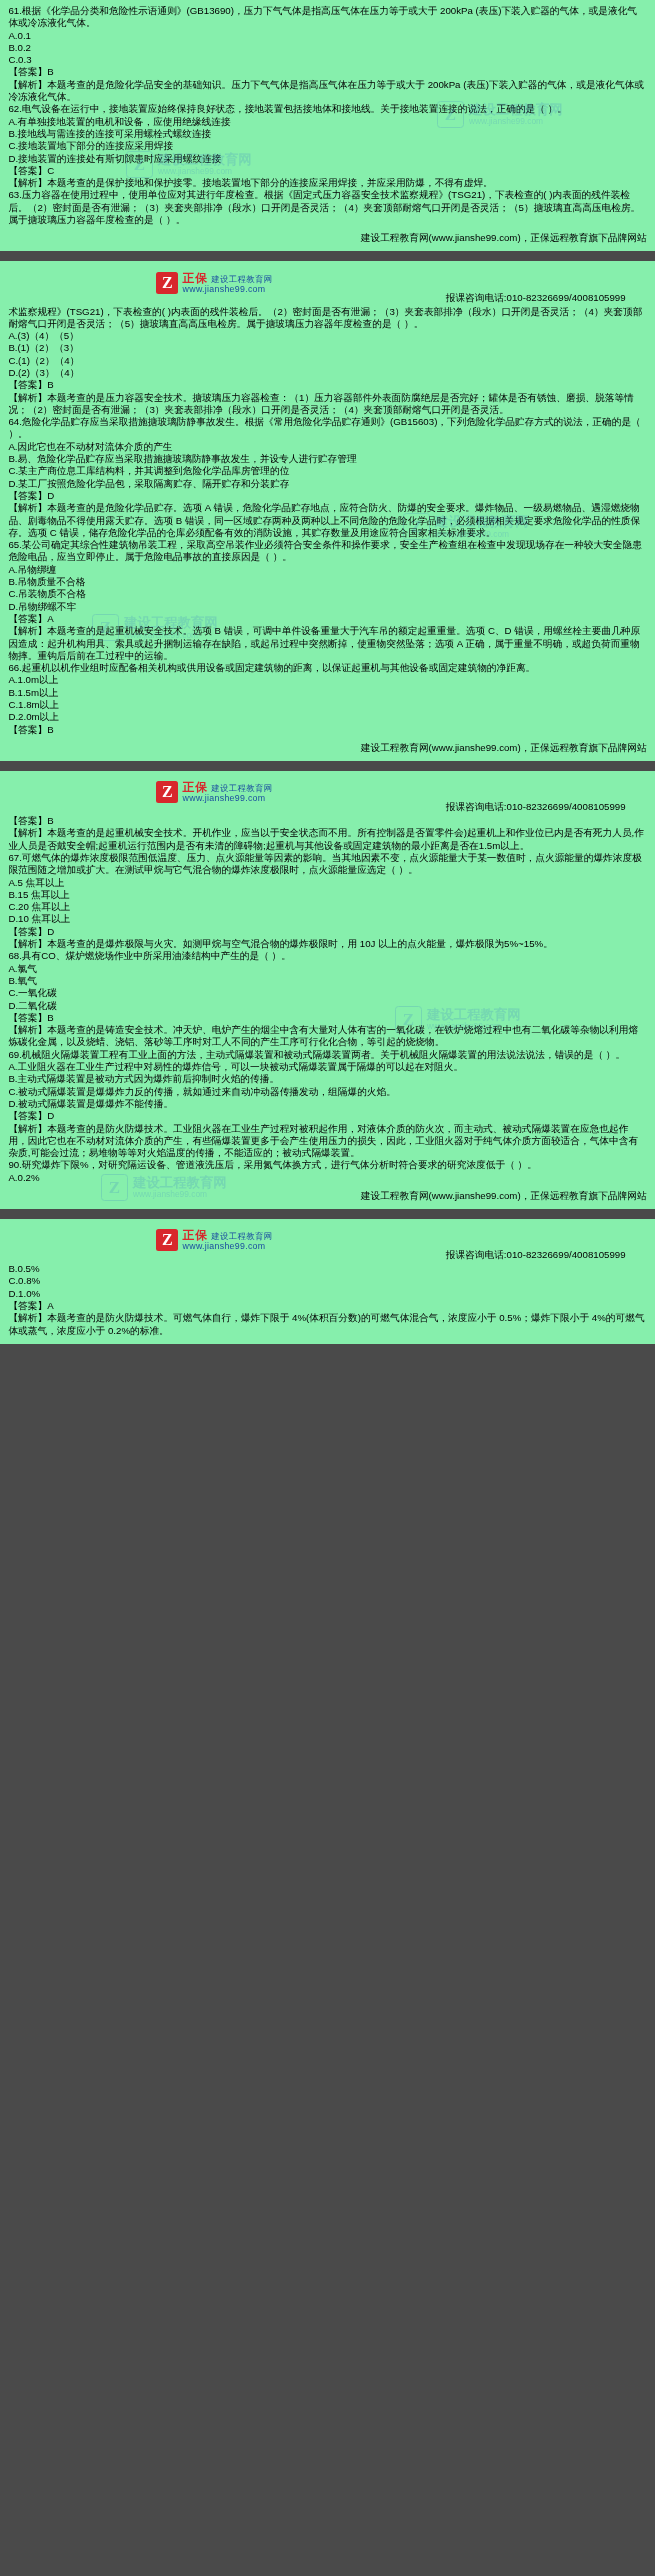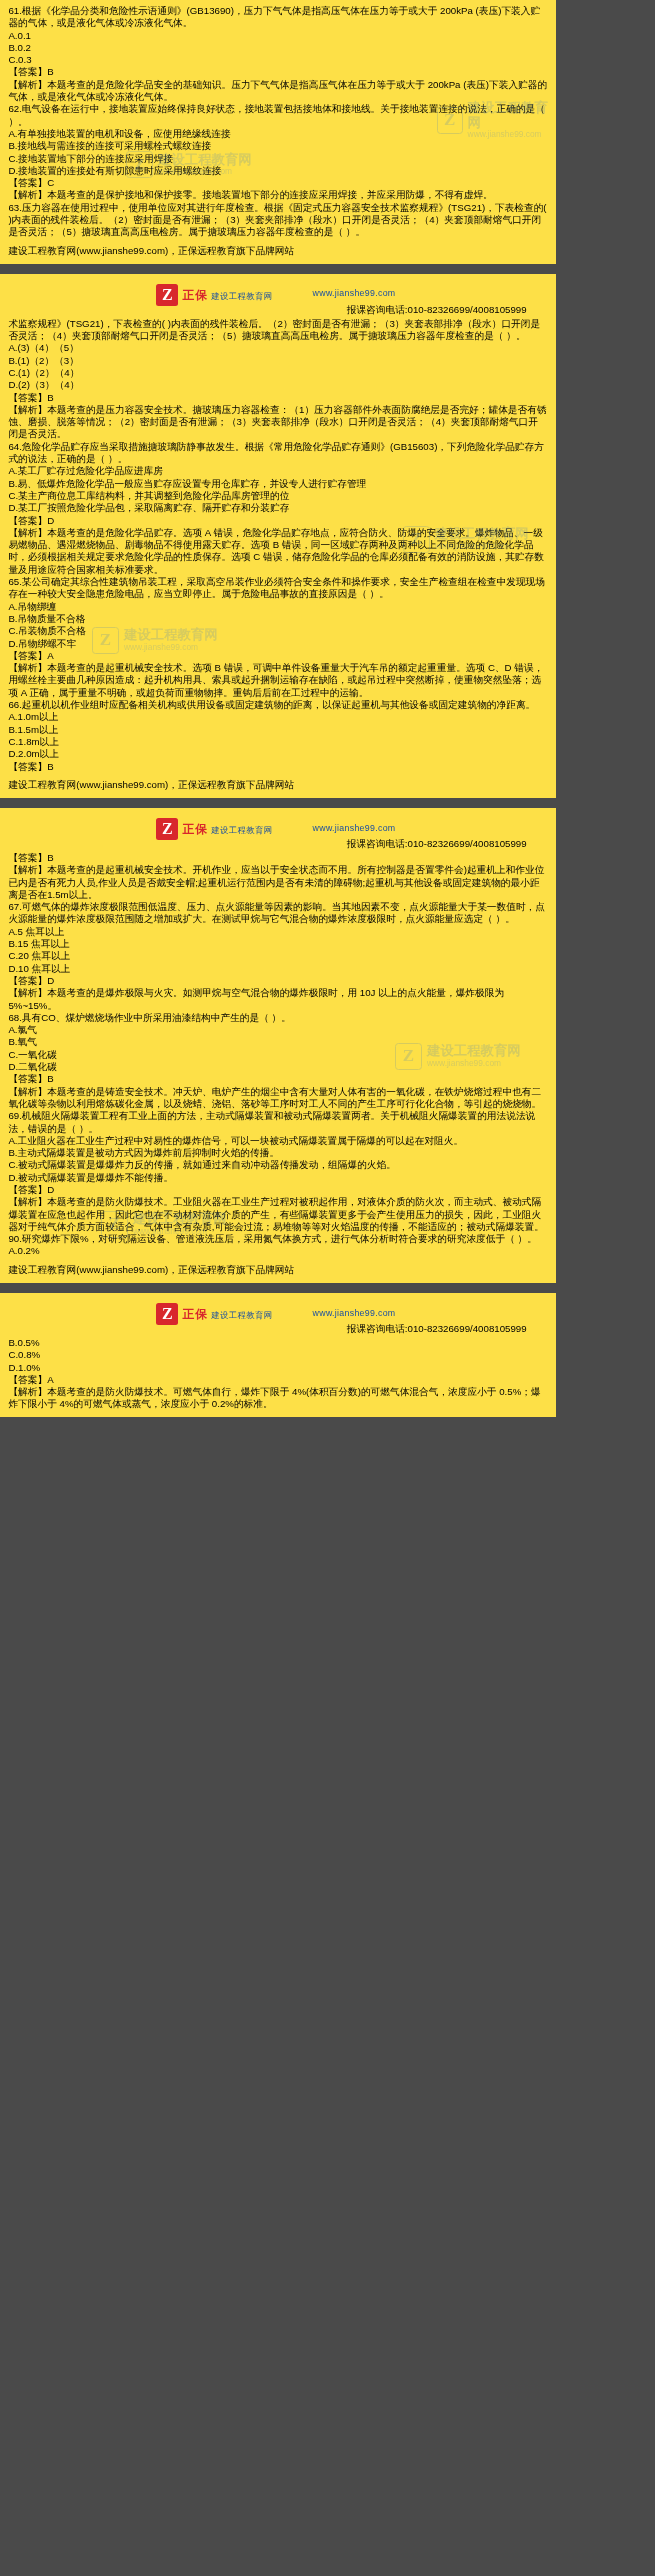--- a/index.html
+++ b/index.html
@@ -1,24 +1,24 @@
 <!DOCTYPE html>
 <html style="font-size:13.4px"><head>
 <meta charset="utf-8">
 <style>
   html,body{margin:0;padding:0;background:#4a4a4a;}
   body{width:655px;font-family:"Liberation Sans","DejaVu Sans",sans-serif;}
-  .page{width:556px;background:#fde047;position:relative;box-sizing:border-box;padding:5px 8.4px 6.7px 8.4px;margin:0 12px 5px 0;overflow:hidden;}
+  .page{width:655px;background:#86efac;position:relative;box-sizing:border-box;padding:5px 8.4px 6.7px 8.4px;margin:0 12px 5px 0;overflow:hidden;}
   .gap{height:5px;background:#4a4a4a;}
   p{margin:0;padding:0;font-size:9.7px;line-height:12.3px;color:#000;letter-spacing:0;}
-  .footer{text-align:left;font-size:9.7px;line-height:13.4px;color:#000;margin-top:5px;}
+  .footer{text-align:right;font-size:9.7px;line-height:13.4px;color:#000;margin-top:5px;}
   .brandbar{position:relative;height:34px;margin:3.4px 0 1.7px 0;}
   .logo{display:flex;align-items:center;gap:4.2px;position:absolute;left:148px;top:1.7px;}
   .logo-mark{width:22px;height:22px;background:#d8272c;border-radius:2.5px;color:#fff;font-size:16px;font-weight:bold;display:flex;align-items:center;justify-content:center;font-family:"Liberation Serif",serif;}
-  .logo-txt{display:flex;flex-direction:row;line-height:1.05;gap:40px;}
+  .logo-txt{display:flex;flex-direction:column;line-height:1.05;}
   .logo-red{color:#d8272c;font-size:11.8px;font-weight:bold;letter-spacing:0.8px;}
   .logo-sub{color:#1b4fa0;font-size:8.4px;letter-spacing:0.4px;}
   .logo-url{color:#1b4fa0;font-size:8.8px;letter-spacing:0.3px;margin-top:0.8px;}
   .phone{position:absolute;right:21px;top:22px;font-size:9.7px;color:#000;}
   .wm{position:absolute;opacity:0.18;pointer-events:none;user-select:none;display:flex;align-items:center;gap:5px;transform:rotate(0deg);}
   .wm .wm-mark{width:25px;height:25px;border:1.7px solid #2a6fc9;border-radius:3.4px;color:#2a6fc9;font-size:17px;font-weight:bold;display:flex;align-items:center;justify-content:center;font-family:"Liberation Serif",serif;}
   .wm .wm-t1{color:#2a6fc9;font-size:13.4px;font-weight:bold;}
   .wm .wm-t2{color:#2a6fc9;font-size:8.4px;}
   .wmcol{display:flex;flex-direction:column;line-height:1.1;}
 </style>
@@ -73,22 +73,22 @@
     <div class="phone">报课咨询电话:010-82326699/4008105999</div>
   </div>
       <p>术监察规程》(TSG21)，下表检查的(  )内表面的残件装检后。（2）密封面是否有泄漏；（3）夹套表部排净（段水）口开闭是否灵活；（4）夹套顶部耐熔气口开闭是否灵活；（5）搪玻璃直高高压电检房。属于搪玻璃压力容器年度检查的是（  ）。</p>
       <p>A.(3)（4）（5）</p>
       <p>B.(1)（2）（3）</p>
       <p>C.(1)（2）（4）</p>
       <p>D.(2)（3）（4）</p>
       <p>【答案】B</p>
       <p>【解析】本题考查的是压力容器安全技术。搪玻璃压力容器检查：（1）压力容器部件外表面防腐绝层是否完好；罐体是否有锈蚀、磨损、脱落等情况；（2）密封面是否有泄漏；（3）夹套表部排净（段水）口开闭是否灵活；（4）夹套顶部耐熔气口开闭是否灵活。</p>
       <p>64.危险化学品贮存应当采取措施搪玻璃防静事故发生。根据《常用危险化学品贮存通则》(GB15603)，下列危险化学品贮存方式的说法，正确的是（  ）。</p>
-      <p>A.某工厂贮存过危险化学品应进库房</p>
-      <p>B.易、低爆炸危险化学品一般应当贮存应设置专用仓库贮存，并设专人进行贮存管理</p>
+      <p>A.因此它也在不动材对流体介质的产生</p>
+      <p>B.易、危险化学品贮存应当采取措施搪玻璃防静事故发生，并设专人进行贮存管理</p>
       <p>C.某主产商位息工库结构料，并其调整到危险化学品库房管理的位</p>
       <p>D.某工厂按照危险化学品包，采取隔离贮存、隔开贮存和分装贮存</p>
       <p>【答案】D</p>
       <p>【解析】本题考查的是危险化学品贮存。选项 A 错误，危险化学品贮存地点，应符合防火、防爆的安全要求。爆炸物品、一级易燃物品、遇湿燃烧物品、剧毒物品不得使用露天贮存。选项 B 错误，同一区域贮存两种及两种以上不同危险的危险化学品时，必须根据相关规定要求危险化学品的性质保存。选项 C 错误，储存危险化学品的仓库必须配备有效的消防设施，其贮存数量及用途应符合国家相关标准要求。</p>
       <p>65.某公司确定其综合性建筑物吊装工程，采取高空吊装作业必须符合安全条件和操作要求，安全生产检查组在检查中发现现场存在一种较大安全隐患危险电品，应当立即停止。属于危险电品事故的直接原因是（  ）。</p>
       <p>A.吊物绑缠</p>
       <p>B.吊物质量不合格</p>
       <p>C.吊装物质不合格</p>
       <p>D.吊物绑螺不牢</p>
       <p>【答案】A</p>

